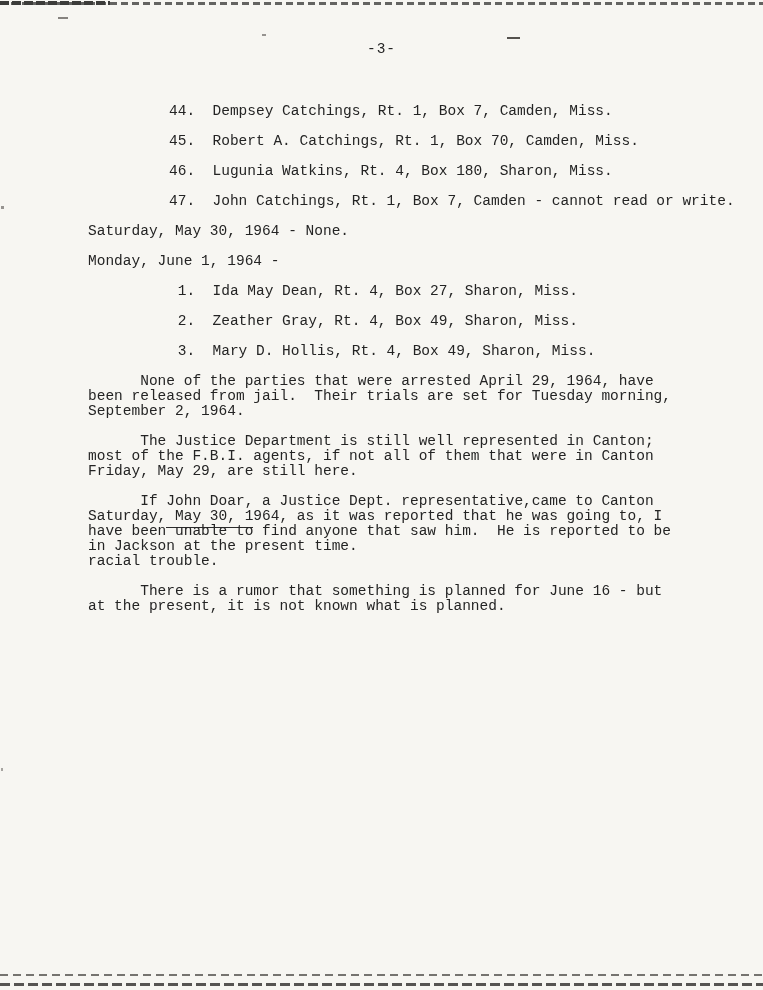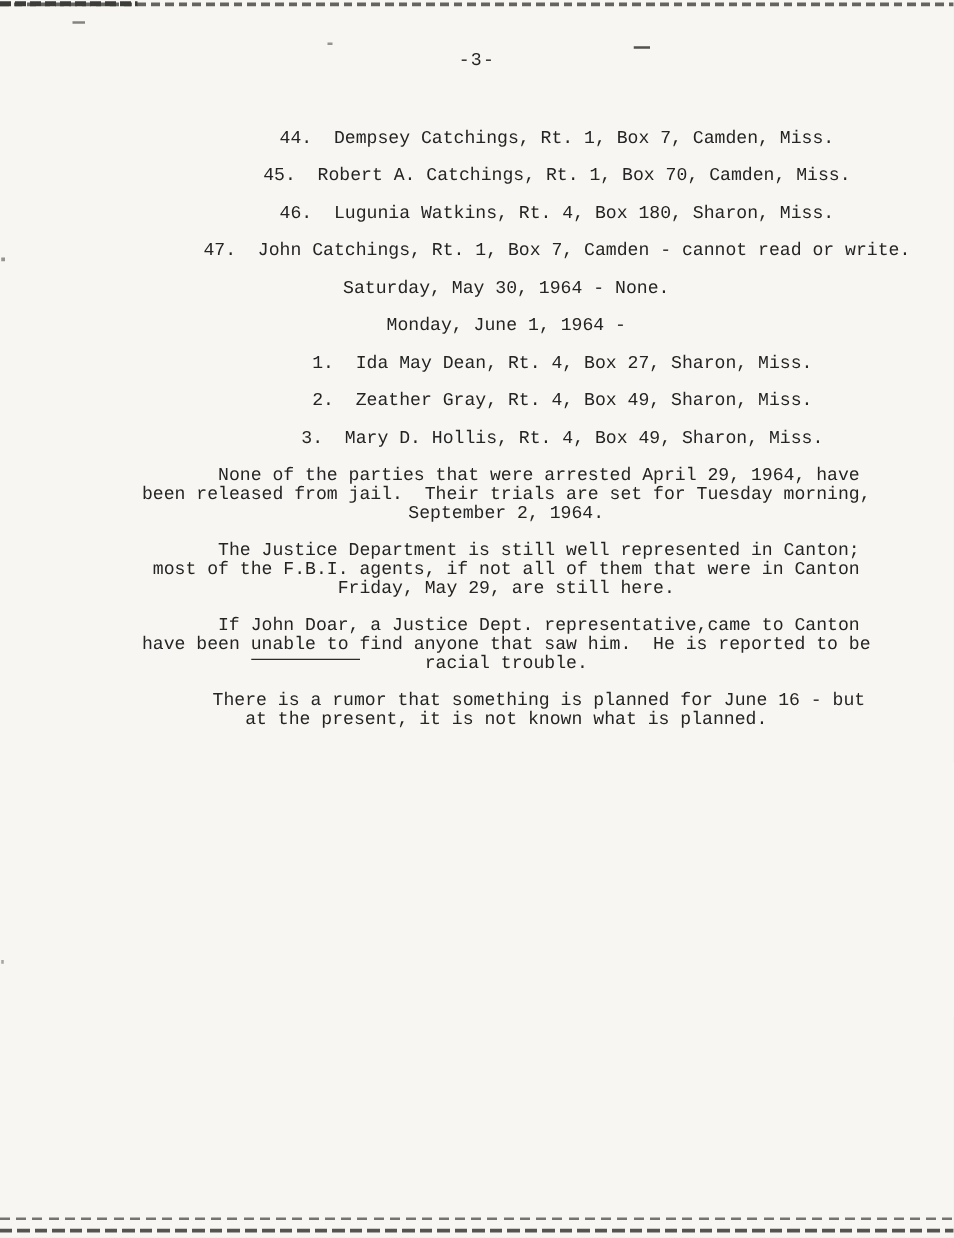--- a/index.html
+++ b/index.html
@@ -42,21 +42,21 @@
   .mark-dot-mid       { top: 34px; left: 262px; width: 4px;  height: 2px; opacity:.6; }
   .mark-left-edge-1   { top: 206px; left: 1px; width: 3px; height: 3px; opacity:.6; }
   .mark-left-edge-2   { top: 768px; left: 1px; width: 2px; height: 3px; opacity:.5; }
 
   .page-number {
     position: absolute; top: 41px; left: 0; width: 100%;
     text-align: center; letter-spacing: 1px;
     white-space: pre;
   }
   .content {
-    position: absolute; top: 104px; left: 71px; width: 668px; text-align: center;
+    position: absolute; top: 104px; left: 88px; width: 668px;
   }
   .line {
     white-space: pre;
     line-height: 15px;
     min-height: 15px;
   }
   .dbl { margin-top: 15px; }         
   .num-indent { padding-left: 81px; } 
   .underline {
     border-bottom: 1px solid #2b2b2b;
@@ -94,21 +94,23 @@
 
     <div class="line dbl">      None of the parties that were arrested April 29, 1964, have</div>
     <div class="line">been released from jail.  Their trials are set for Tuesday morning,</div>
     <div class="line">September 2, 1964.</div>
 
     <div class="line dbl">      The Justice Department is still well represented in Canton;</div>
     <div class="line">most of the F.B.I. agents, if not all of them that were in Canton</div>
     <div class="line">Friday, May 29, are still here.</div>
 
     <div class="line dbl"><span>      If </span><span class="underline">John Doar,</span><span> a Justice Dept. representative,came to Canton</span></div>
+    <div class="line">Saturday, May 30, 1964, as it was reported that he was going to, I</div>
     <div class="line">have been unable to find anyone that saw him.  He is reported to be</div>
+    <div class="line">in Jackson at the present time.</div>
 
     <div class="line">racial trouble.</div>
 
     <div class="line dbl">      There is a rumor that something is planned for June 16 - but</div>
     <div class="line">at the present, it is not known what is planned.</div>
 
   </div>
 
   <div class="edge-bottom-1"></div>
   <div class="edge-bottom-2"></div>

